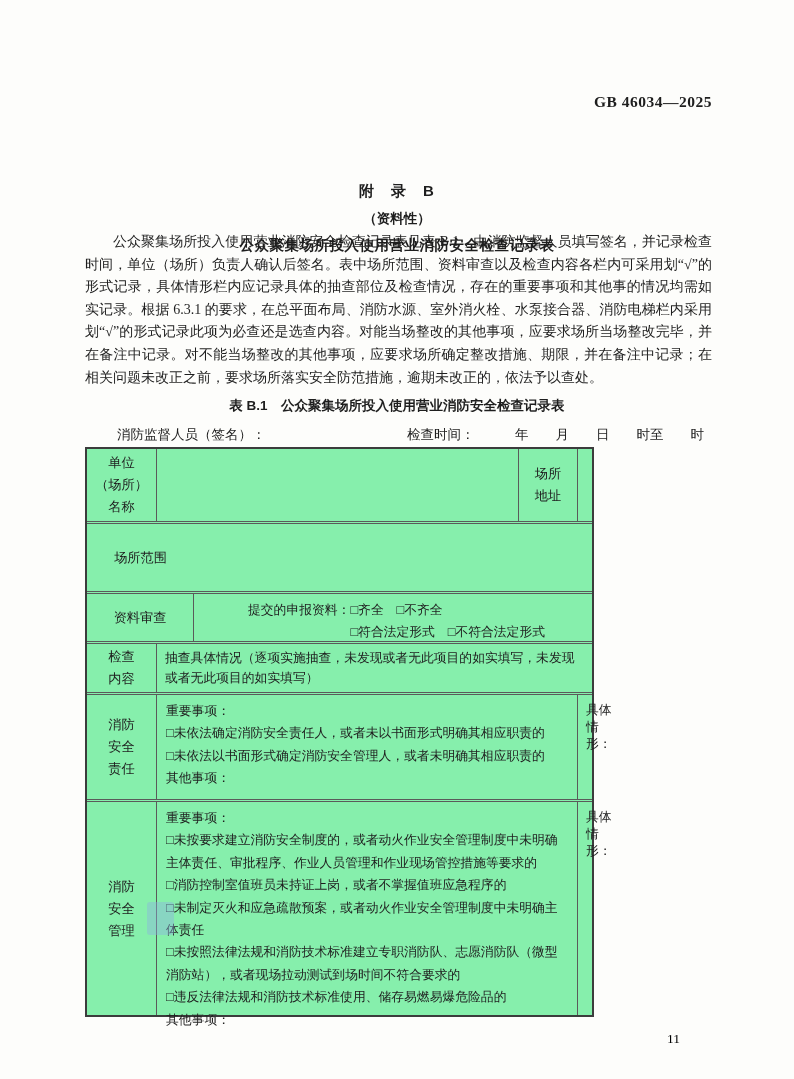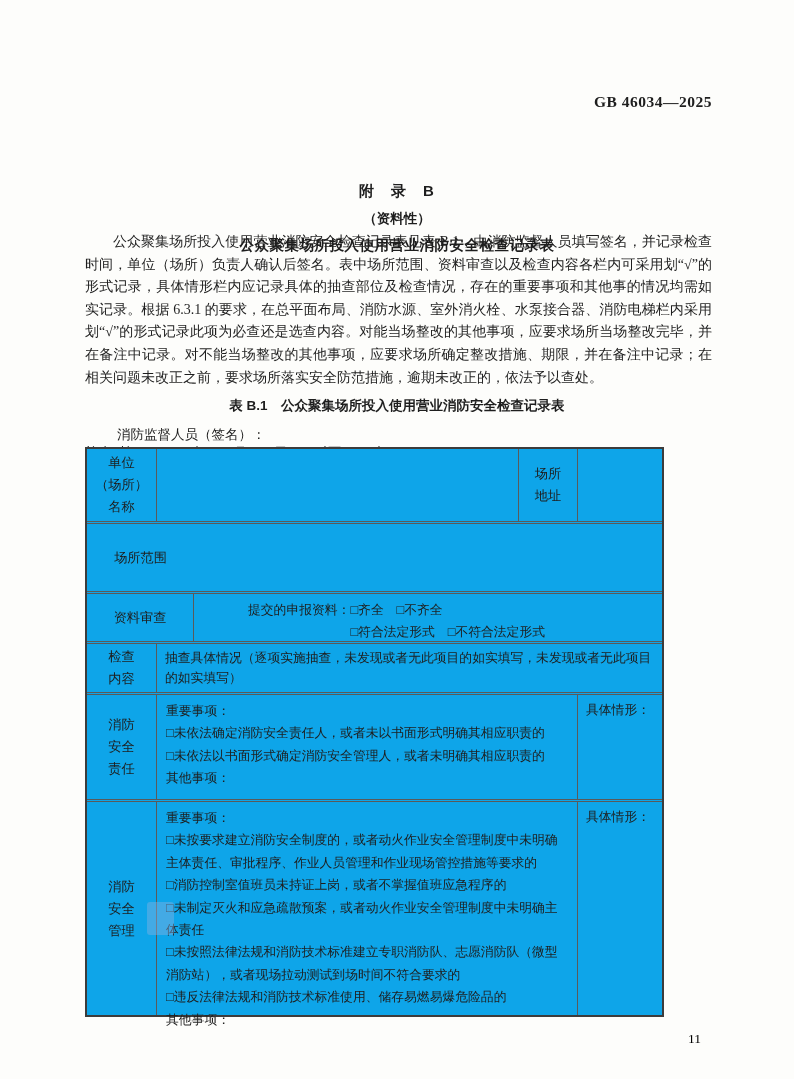--- a/index.html
+++ b/index.html
@@ -51,30 +51,29 @@
     font-weight: bold;
     font-size: 13.5px;
   }
 
   .sign-row {
     position: absolute;
     top: 426px; left: 85px; width: 627px;
     display: flex;
     justify-content: space-between;
     font-size: 13.5px;
-    flex-direction: column;
   }
   .sign-row .inspector { margin-left: 32px; }
   .sign-row .checktime { margin-right: 8px; }
 
   .ctable {
     position: absolute;
-    top: 447px; left: 85px; width: 579px;
+    top: 447px; left: 85px; width: 509px;
     border: 2px solid #3c3c3c;
-    background: #0ea5e9;
+    background: #86efac;
     font-size: 13px;
   }
   .trow { display: flex; align-items: stretch; }
   .trow + .trow { border-top: 3px double #5a5a5a; }
 
   .cell { border-right: 1px solid #5a5a5a; }
   .cell:last-child { border-right: none; }
 
   .hcell {
     display: flex;
@@ -122,21 +121,21 @@
   .watermark {
     position: absolute;
     left: 147px; top: 902px;
     width: 27px; height: 33px;
     background: rgba(141, 176, 224, 0.42);
     border-radius: 3px;
   }
 
   .page-no {
     position: absolute;
-    top: 1031px; right: 93px;
+    top: 1031px; right: 114px;
     font-size: 13.5px;
     color: #000000;
   }
 </style>
 </head>
 <body>
 
 <div class="page">
 
   <div class="std-no">GB 46034—2025</div>

